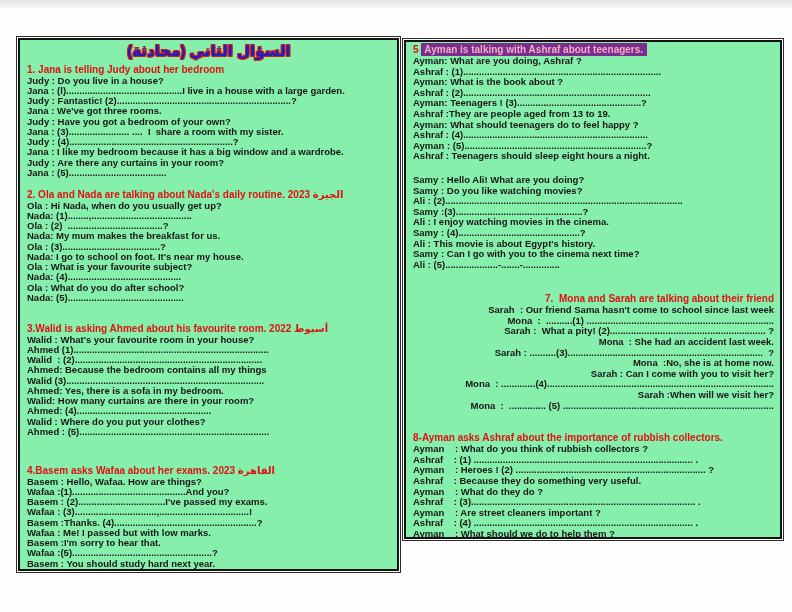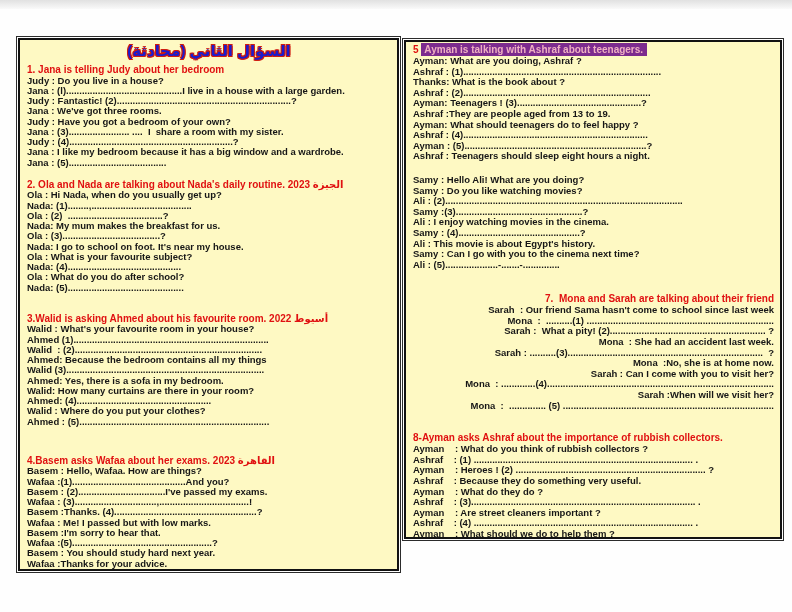--- a/index.html
+++ b/index.html
@@ -15,21 +15,21 @@
     position:absolute;top:0;left:0;right:0;height:9px;
     background:linear-gradient(#c9c9c9,#f6f6f6);
     opacity:.55;
   }
   .box{
     position:absolute;
     box-sizing:border-box;
     border:2.5px solid #121212;
     outline:1px solid #2b2b2b;
     outline-offset:1px;
-    background:#fef9c3;
+    background:#86efac;
     padding:2px 6px 0 7px;
     overflow:hidden;
   }
   .box-left{left:18px;top:38px;width:381px;height:533px;}
   .box-right{left:404px;top:40px;width:378px;height:499px;}
   .page-title{
     text-align:center;
     font-size:15px;
     font-weight:bold;
     color:#1c1ccd;
@@ -88,20 +88,21 @@
         <div class="section">
           <div class="heading underline">1. Jana is telling Judy about her bedroom</div>
           <div class="line">Judy : Do you live in a house?</div>
           <div class="line">Jana : (l)............................................I live in a house with a large garden.</div>
           <div class="line">Judy : Fantastic! (2)..................................................................?</div>
           <div class="line">Jana : We've got three rooms.</div>
           <div class="line">Judy : Have you got a bedroom of your own?</div>
           <div class="line">Jana : (3)....................... ....  I  share a room with my sister.</div>
           <div class="line">Judy : (4)..............................................................?</div>
           <div class="line">Jana : I like my bedroom because it has a big window and a wardrobe.</div>
+          <div class="line">Judy : Are there any curtains in your room?</div>
           <div class="line">Jana : (5).....................................</div>
         </div>
         <div class="section">
           <div class="heading underline">2. Ola and Nada are talking about Nada's daily routine. 2023 الجيزة</div>
           <div class="line">Ola : Hi Nada, when do you usually get up?</div>
           <div class="line">Nada: (1)........,......................................</div>
           <div class="line">Ola : (2)  ....................................?</div>
           <div class="line">Nada: My mum makes the breakfast for us.</div>
           <div class="line">Ola : (3).....................................?</div>
           <div class="line">Nada: I go to school on foot. It's near my house.</div>
@@ -138,21 +139,21 @@
         </div>
       </div>
   </div>
 
   <div class="box box-right">
     <div id="right-sections">
         <div class="section">
           <div class="heading "><span class="hnum">5 </span><span class="hl">Ayman is talking with Ashraf about teenagers.</span></div>
           <div class="line">Ayman: What are you doing, Ashraf ?</div>
           <div class="line">Ashraf : (1)...........................................................................</div>
-          <div class="line">Thanks: What is the book about ?</div>
+          <div class="line">Ayman: What is the book about ?</div>
           <div class="line">Ashraf : (2).......................................................................</div>
           <div class="line">Ayman: Teenagers ! (3)...............................................?</div>
           <div class="line">Ashraf :They are people aged from 13 to 19.</div>
           <div class="line">Ayman: What should teenagers do to feel happy ?</div>
           <div class="line">Ashraf : (4)......................................................................</div>
           <div class="line">Ayman : (5).....................................................................?</div>
           <div class="line">Ashraf : Teenagers should sleep eight hours a night.</div>
         </div>
         <div class="section">
           <div class="line">Samy : Hello Ali! What are you doing?</div>

